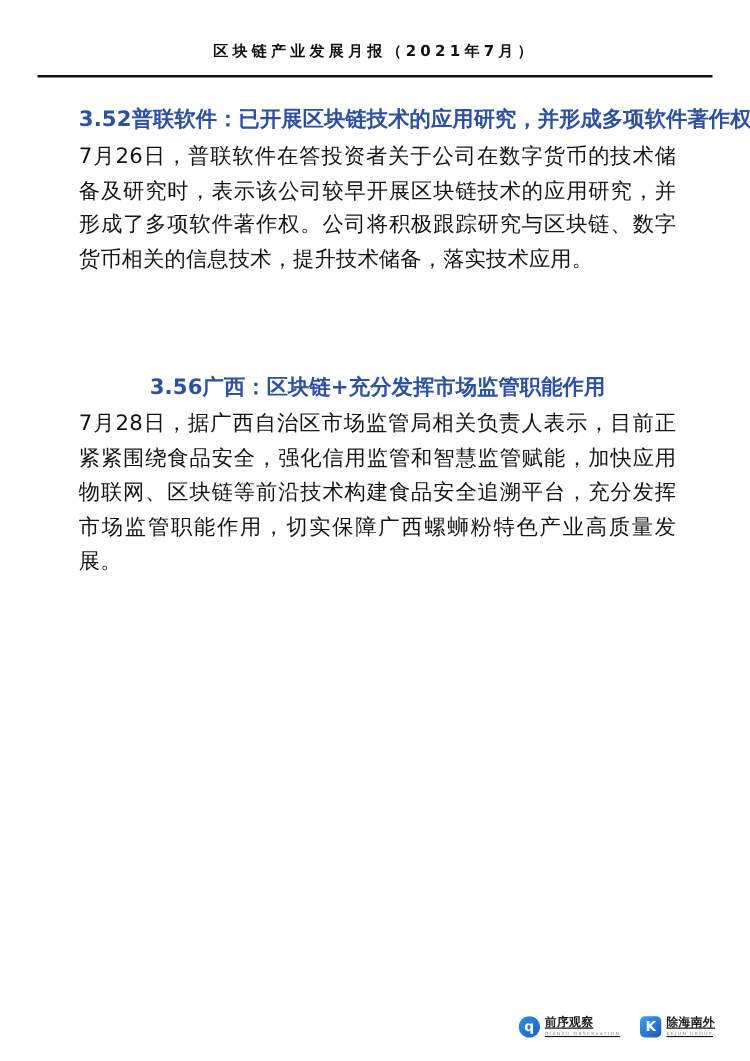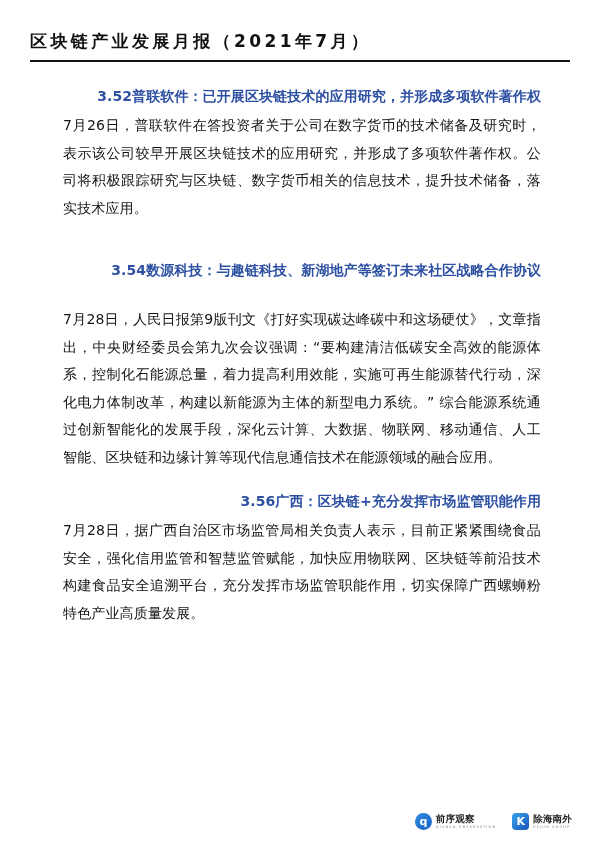--- a/index.html
+++ b/index.html
@@ -25,26 +25,27 @@
   }
 
   
   .header {
     position: absolute;
     left: 30px;
     top: 33px;
     width: 540px;
   }
   .header-title {
-    font-size: 17px;
+    font-size: 12px;
     font-weight: 700;
     letter-spacing: 3.4px;
     color: #111111;
     white-space: nowrap;
     line-height: 16px;
+    text-align: center;
   }
   .header-rule {
     position: absolute;
     left: 30px;
     top: 60px;
     width: 540px;
     height: 0;
     border-top: 2px solid #111111;
   }
 
@@ -56,31 +57,31 @@
     width: 478px;
   }
 
   .section {
     margin-bottom: 0;
   }
 
   .sec-heading {
     color: #2d50a2;
     font-weight: 700;
-    font-size: 14px;
+    font-size: 17px;
     line-height: 20px;
     letter-spacing: 0.1px;
     margin: 0 0 6px 0;
-    text-align: right;
+    text-align: center;
     white-space: nowrap;
   }
 
   .sec-body {
     color: #141414;
-    font-size: 14px;
+    font-size: 17px;
     line-height: 27.5px;
     margin: 0;
     text-align: justify;
     text-justify: inter-ideograph;
     letter-spacing: 0.15px;
   }
 
   
   .gap-1 { height: 18px; }
   .gap-2 { height: 20px; }
@@ -132,20 +133,21 @@
     display: flex;
     align-items: center;
     justify-content: center;
     line-height: 1;
   }
   .logo-text {
     display: flex;
     flex-direction: column;
     justify-content: center;
     line-height: 1;
+    text-decoration: underline;
   }
   .logo-cn {
     font-size: 9.5px;
     font-weight: 700;
     color: #1b1b1b;
     letter-spacing: 0.2px;
     line-height: 11px;
   }
   .logo-en {
     font-size: 3.6px;
@@ -172,26 +174,24 @@
       <h2 class="sec-heading">3.52普联软件：已开展区块链技术的应用研究，并形成多项软件著作权</h2>
       <p class="sec-body">7月26日，普联软件在答投资者关于公司在数字货币的技术储备及研究时，表示该公司较早开展区块链技术的应用研究，并形成了多项软件著作权。公司将积极跟踪研究与区块链、数字货币相关的信息技术，提升技术储备，落实技术应用。</p>
     </div>
     <div class="gap-1"></div>
 
     <div class="section">
     </div>
     <div class="gap-2"></div>
 
     <div class="section">
-      <h2 class="sec-heading">3.54数源科技：与趣链科技、新湖地产等签订未来社区战略合作协议</h2>
     </div>
     <div class="gap-3"></div>
 
     <div class="section">
-      <p class="sec-body">7月28日，人民日报第9版刊文《打好实现碳达峰碳中和这场硬仗》，文章指出，中央财经委员会第九次会议强调：“要构建清洁低碳安全高效的能源体系，控制化石能源总量，着力提高利用效能，实施可再生能源替代行动，深化电力体制改革，构建以新能源为主体的新型电力系统。” 综合能源系统通过创新智能化的发展手段，深化云计算、大数据、物联网、移动通信、人工智能、区块链和边缘计算等现代信息通信技术在能源领域的融合应用。</p>
     </div>
     <div class="gap-4"></div>
 
     <div class="section">
       <h2 class="sec-heading">3.56广西：区块链+充分发挥市场监管职能作用</h2>
       <p class="sec-body">7月28日，据广西自治区市场监管局相关负责人表示，目前正紧紧围绕食品安全，强化信用监管和智慧监管赋能，加快应用物联网、区块链等前沿技术构建食品安全追溯平台，充分发挥市场监管职能作用，切实保障广西螺蛳粉特色产业高质量发展。</p>
     </div>
 
   </div>
 

